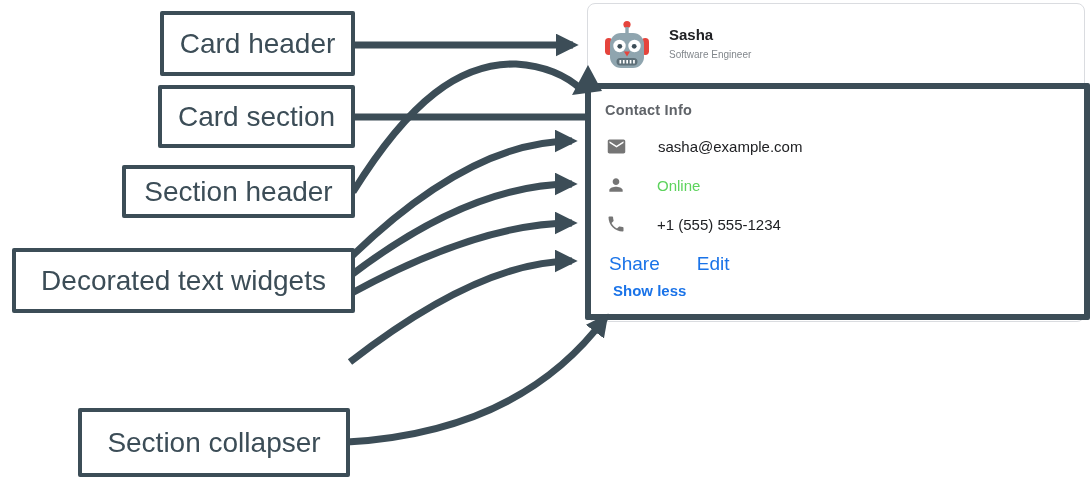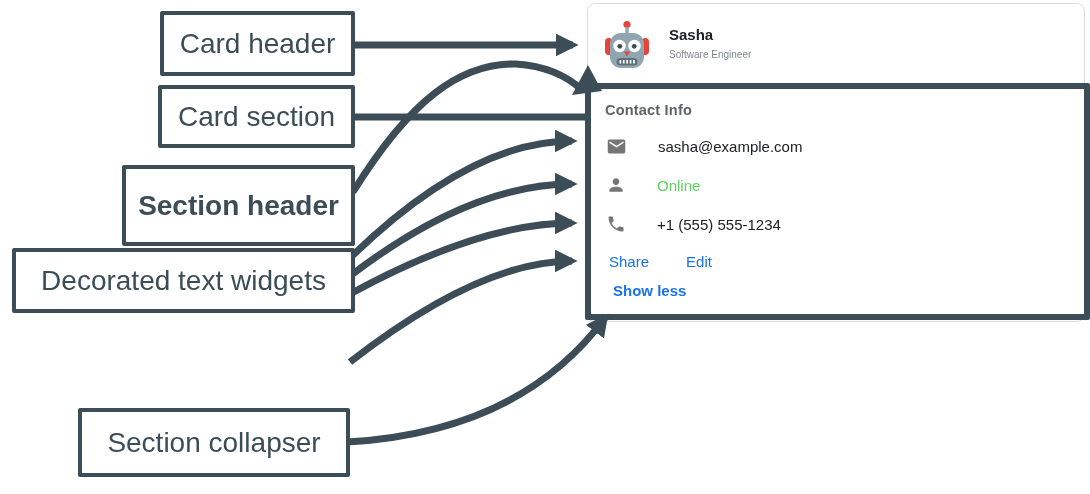--- a/index.html
+++ b/index.html
@@ -16,41 +16,41 @@
   .avatar{position:absolute; left:17px; top:16px; width:44px; height:48px;}
   .name{position:absolute; left:81px; top:22px; font-size:15px; font-weight:700; color:var(--text-dark);}
   .role{position:absolute; left:81px; top:45px; font-size:10px; color:var(--text-gray);}
   .section-title{position:absolute; left:17px; top:98px; font-size:14.5px; font-weight:700; color:#5f6368; letter-spacing:.2px;}
   .row{position:absolute; left:18px; height:24px; display:flex; align-items:center; gap:31px;}
   .row .txt{font-size:15px; color:var(--text-dark);}
   .row .txt.green{color:var(--online-green);}
   .row svg{color:var(--icon-gray); flex:0 0 auto;}
   .row.r0{top:130px;} .row.r1{top:169px;} .row.r2{top:208px;}
   .btnrow{position:absolute; left:21px; top:249px; display:flex; gap:37px;}
-  .btn{font-size:15px; font-weight:500; color:var(--link); cursor:pointer;}
+  .btn{font-size:19px; font-weight:500; color:var(--link); cursor:pointer;}
   .collapser{position:absolute; left:25px; top:278px; font-size:15px; font-weight:700; color:var(--link); cursor:pointer;}
   
   .section-outline{
     position:absolute; left:585px; top:83px; width:505px; height:237px;
     border:6px solid var(--ink); box-sizing:border-box; border-radius:2px;
     pointer-events:none;
   }
   
   .arrows{position:absolute; left:0; top:0; width:1090px; height:494px; pointer-events:none;}
   .arrows path, .arrows line{stroke:var(--ink); stroke-width:7; fill:none;}
   .arrows .head{fill:var(--ink); stroke:none;}
   
   .label-box{
     position:absolute; background:#fff; border:4px solid var(--ink); border-radius:2px;
     box-sizing:border-box; display:flex; align-items:center; justify-content:center;
     font-size:28px; color:var(--ink); white-space:nowrap;text-align:right;
   }
   .lb0{left:160px; top:11px;  width:195px; height:65px;}
   .lb1{left:158px; top:85px;  width:197px; height:63px;}
-  .lb2{left:122px; top:165px; width:233px; height:81px;font-weight:bold;}
+  .lb2{left:122px; top:165px; width:233px; height:53px;}
   .lb3{left:12px;  top:248px; width:343px; height:65px;}
   .lb4{left:78px;  top:328px; width:274px; height:69px;}
   .lb5{left:78px;  top:408px; width:272px; height:69px;}
 </style>
 </head>
 <body>
 
 <div class="canvas">
 
   <div class="card">

